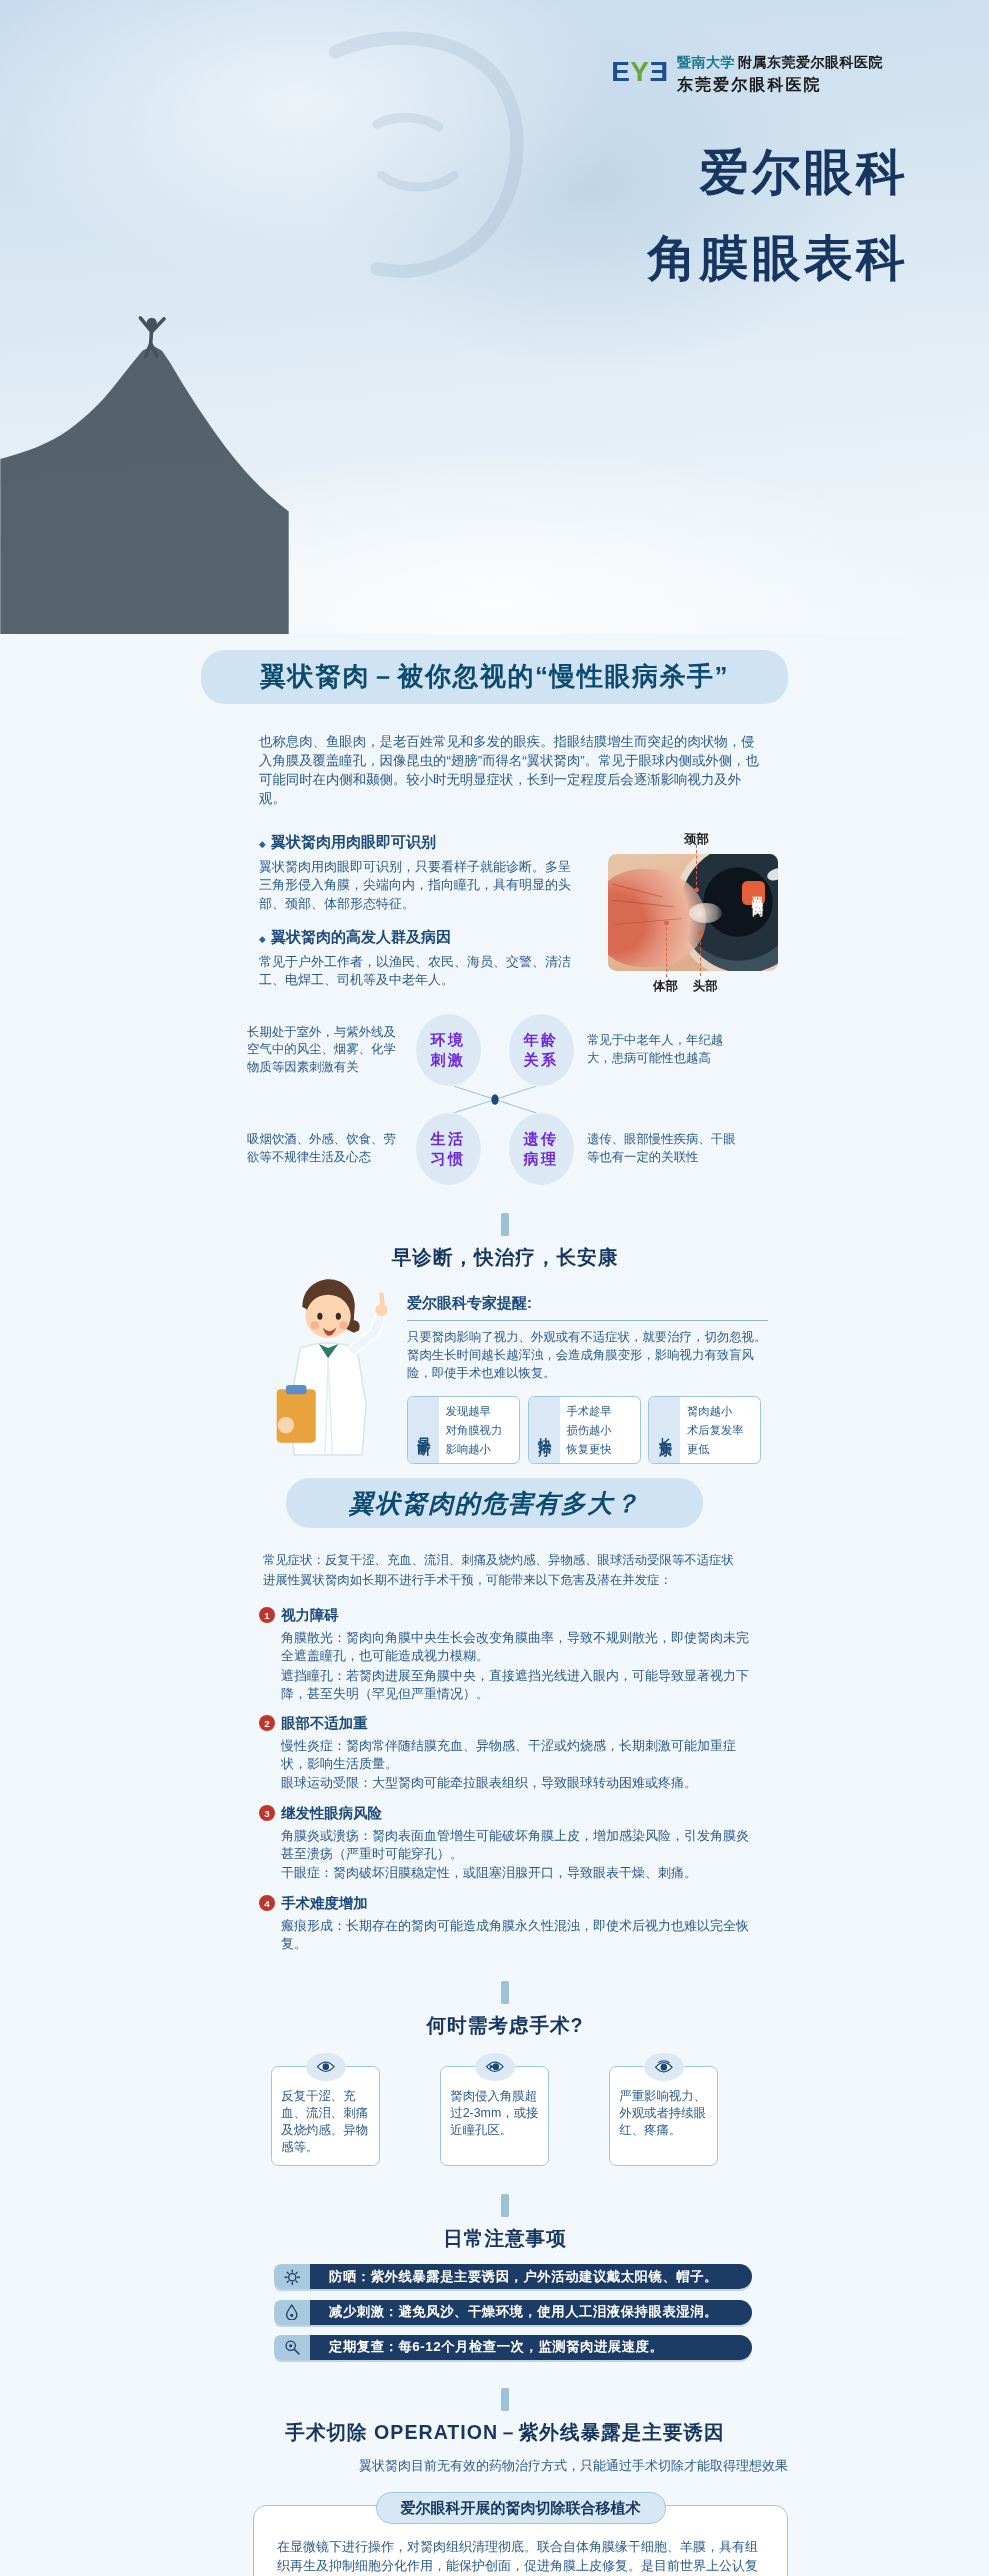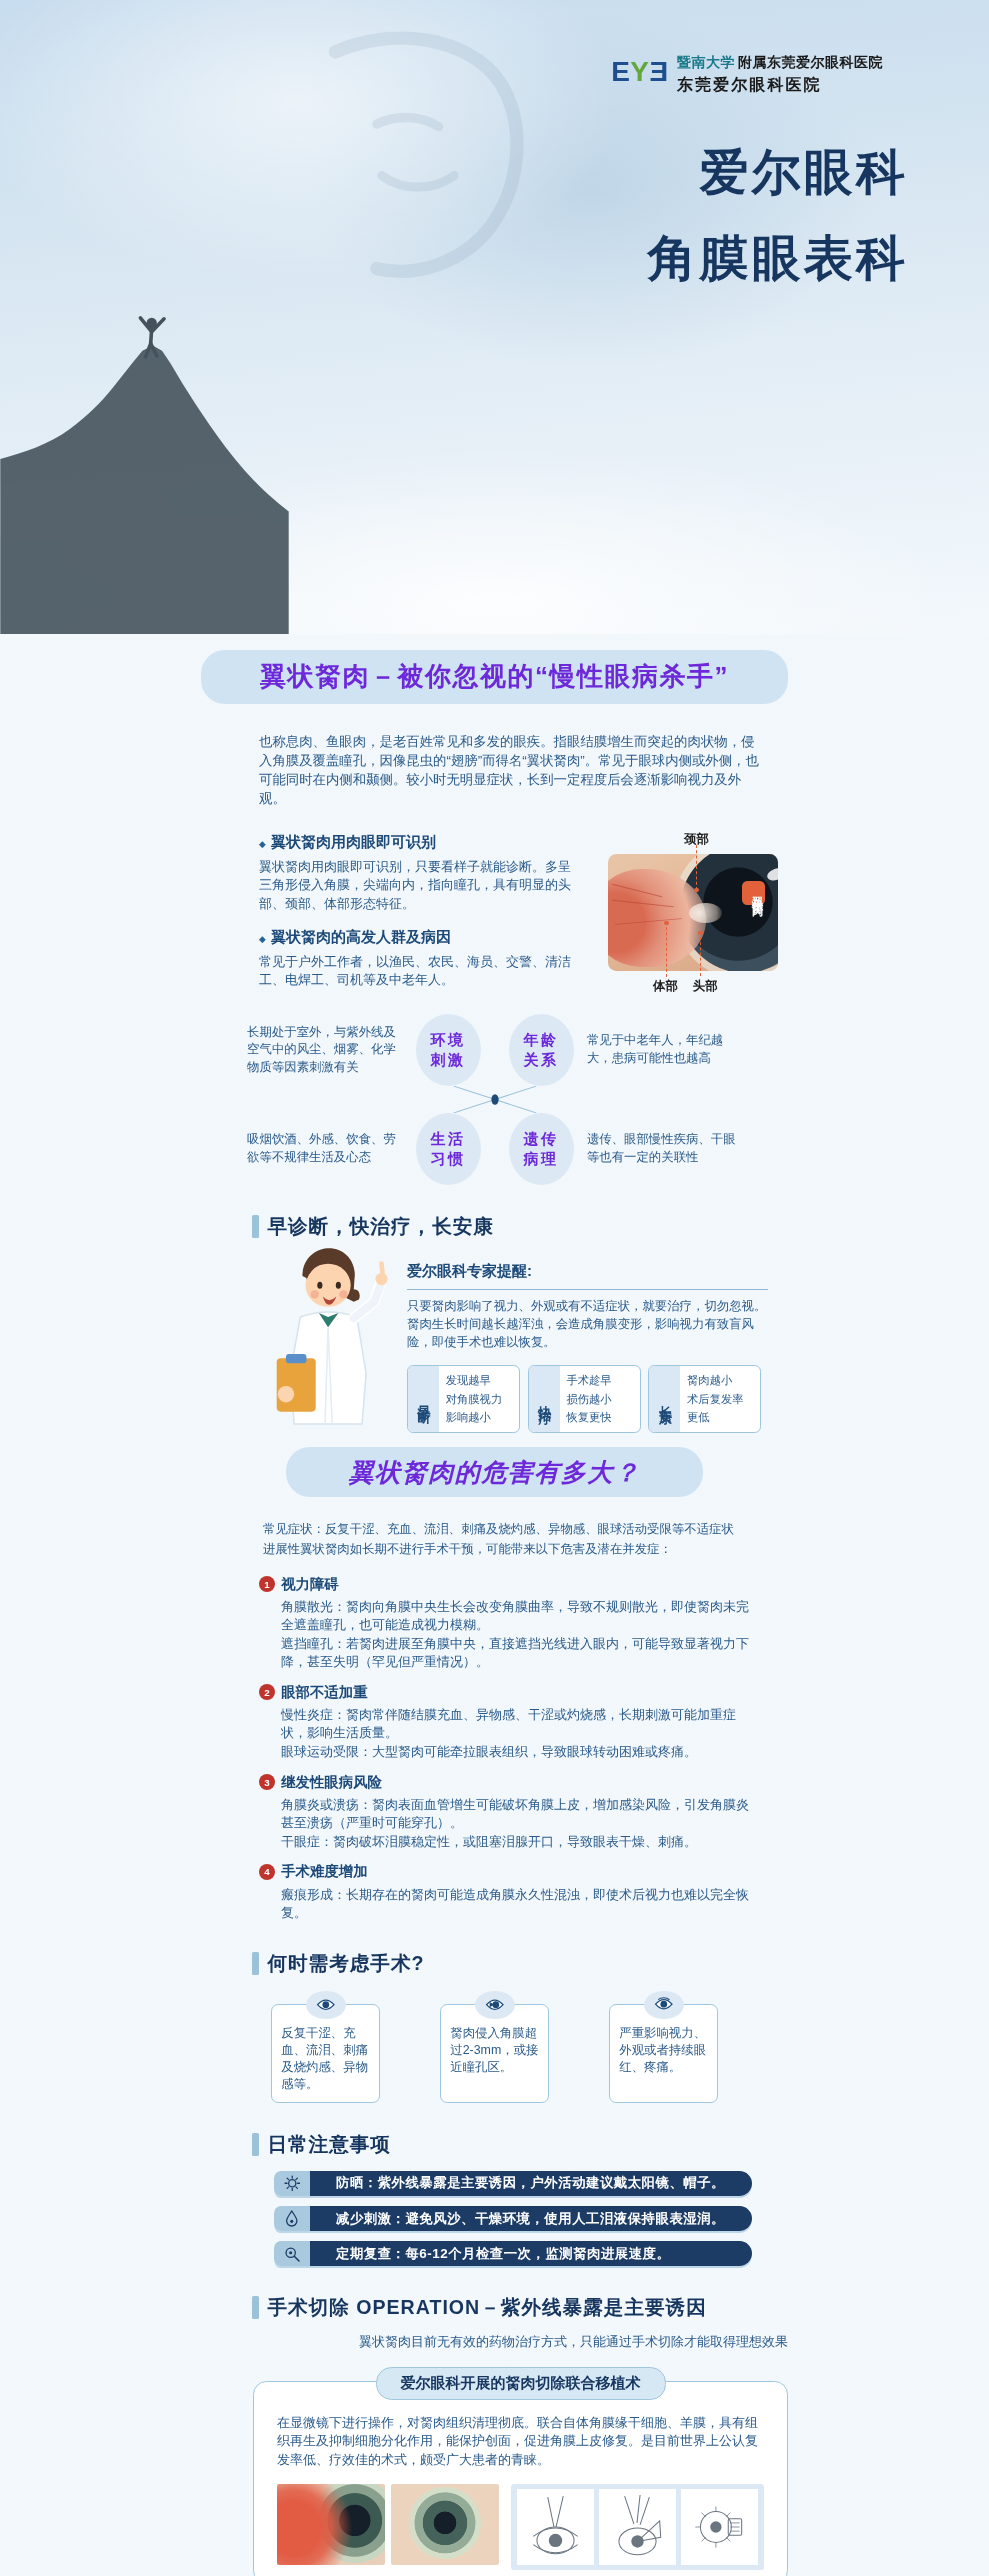--- a/index.html
+++ b/index.html
@@ -26,21 +26,21 @@
   .logo-text-l1 { font-size:14px; font-weight:700; color:#1a1a1a; letter-spacing:0.5px; }
   .logo-text-l1 .uni { color:#1b7a8a; font-family:"DejaVu Serif", serif; font-weight:700; margin-right:3.1px; }
   .logo-text-l2 { font-size:16px; font-weight:700; color:#1a1a1a; letter-spacing:2.1px; margin-top:3.1px; }
   .hero-title { position:absolute; top:129px; right:81px; text-align:right;
     color:#16365f; font-weight:900; font-size:49px; line-height:86px; letter-spacing:3.1px; }
 
   
   .col { width:587px; margin:0 auto; position:relative; }
 
   .banner { background:#cfe3f2; border-radius:24px; display:flex; align-items:center; justify-content:center;
-    font-weight:900; color:#6d28d9; }
+    font-weight:900; color:#0c4a6e; }
   .banner.b1 { margin-top:15.5px; height:54px; font-size:26px; letter-spacing:1.5px; }
   .banner.b2 { margin:29px auto 0; width:417px; height:50px; font-size:25px; letter-spacing:1.5px;font-style:italic; }
 
   .intro { margin:28px 28px 0 58px; font-size:13.4px; line-height:19px; }
 
   .twocol { display:flex; margin-top:23px; padding-left:58px; }
   .bullets { width:319px; }
   .bullet-head { display:flex; align-items:baseline; gap:5.2px; font-size:15px; font-weight:800; color:#1d4a78; margin:14.4px 0 6.2px; }
   .bullet-head.first { margin-top:2.1px; }
   .bullet-glyph { font-size:8.8px; color:#2a6496; }
@@ -70,21 +70,21 @@
 
   .diagram { margin-top:13.4px; }
   .diag-row { display:flex; align-items:center; justify-content:center; gap:13.4px; }
   .diag-desc { width:155px; font-size:12.4px; line-height:17.5px; }
   .ovals { display:flex; gap:28px; }
   .oval { width:65px; height:72px; background:#dce9f4; border-radius:50%;
     display:flex; flex-direction:column; align-items:center; justify-content:center;
     color:#6d28d9; font-size:15px; letter-spacing:2.6px; line-height:19.6px; font-weight:600; }
   .connector { height:27px; display:flex; justify-content:center; }
 
-  .sec-header { display:flex; align-items:center; gap:8.2px; margin:28px 0 0 51px; }
+  .sec-header { display:flex; align-items:center; gap:8.2px; margin:28px 0 0 21px;flex-direction:column; }
   .sec-bar { width:7.2px; height:23px; background:#9cc2da; border-radius:1.5px; }
   .sec-title { font-size:19.6px; font-weight:900; color:#16365f; letter-spacing:1px; }
 
   .expert { position:relative; margin-top:8.2px; height:170px; }
   .doctor { position:absolute; left:52px; top:-8.2px; }
   .expert-right { margin-left:206px; width:361px; padding-top:14.4px; }
   .expert-title { font-size:15px; font-weight:800; color:#1d4a78; }
   .expert-hr { border:none; border-top:1.5px solid #8fb6d2; margin:7.2px 0 7.2px; }
   .expert-body { font-size:12.4px; line-height:18px; }
   .mini-cards { display:flex; gap:7.7px; margin-top:14.4px; }
@@ -105,21 +105,21 @@
   .when-cards { display:flex; justify-content:center; gap:60px; margin-top:27px; }
   .when-card { position:relative; width:109px; min-height:78px; border:1px solid #9fc6df; border-radius:7.2px; background:#fff;
     padding:20.6px 8.2px 9.3px 9.3px; font-size:12.4px; line-height:17px; }
   .when-icon { position:absolute; top:-14px; left:50%; transform:translateX(-50%); width:40px; height:28px;
     background:#dce9f4; border-radius:50%; display:flex; align-items:center; justify-content:center; }
 
   .tips { margin:12.4px 0 0 73px; }
   .tip { display:flex; width:478px; height:25px; margin-bottom:10.3px; box-shadow:0 2.6px 0 -0.5px #bcd6e8; border-radius:7.2px 12.4px 12.4px 7.2px; }
   .tip-chip { width:36px; background:#a9c9de; border-radius:7.2px 0 0 7.2px; display:flex; align-items:center; justify-content:center; }
   .tip-bar { flex:1; background:#1c3c66; border-radius:0 12.4px 12.4px 0; color:#fff; font-size:13.4px; font-weight:700;
-    display:flex; align-items:center; padding-left:26px; letter-spacing:0.5px; }
+    display:flex; align-items:center; padding-left:19px; letter-spacing:0.5px; }
 
   .op-intro { margin:11.3px 0 0 58px; font-size:13px;text-align:right; }
 
   .surgery-box { position:relative; margin:30px 0 0 52px; width:535px; border:1px solid #9fc6df; border-radius:13.4px;
     background:#fff; padding:32px 23px 13.4px; }
   .surgery-title { position:absolute; top:-14.4px; left:50%; transform:translateX(-50%); background:#d7e8f5; border:1px solid #9fc6df;
     border-radius:15.5px; padding:5.7px 24px; font-size:15px; font-weight:800; color:#16365f; white-space:nowrap; }
   .surgery-body { font-size:13px; line-height:18.5px; margin-right:5.2px; }
   .surgery-media { display:flex; gap:6.2px; margin-top:14.4px; }
   .photo { width:108px; }

